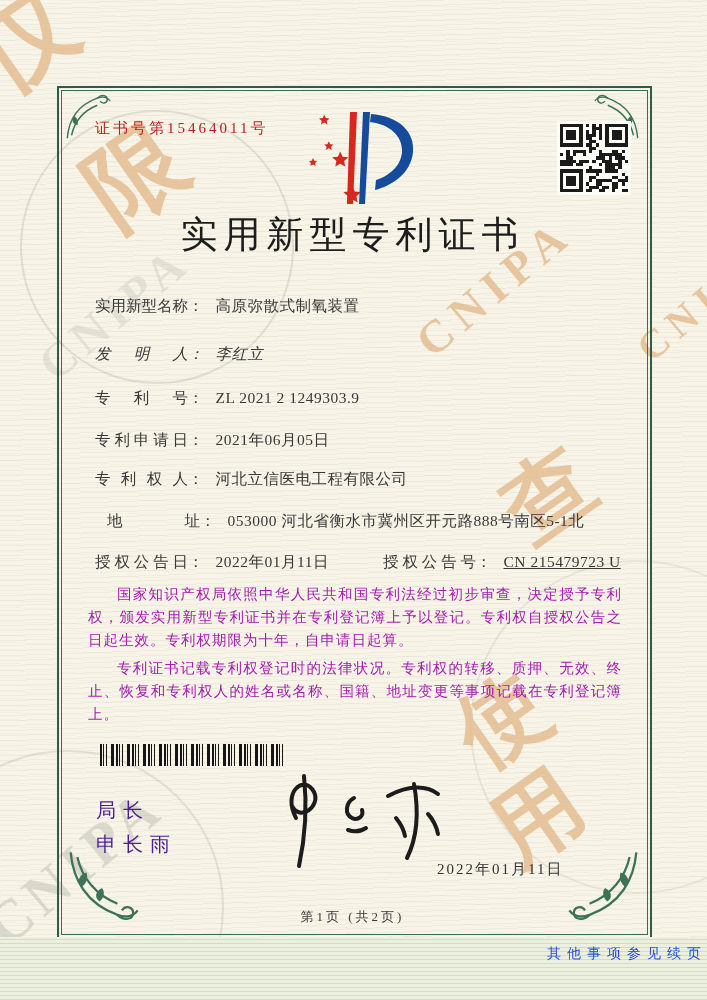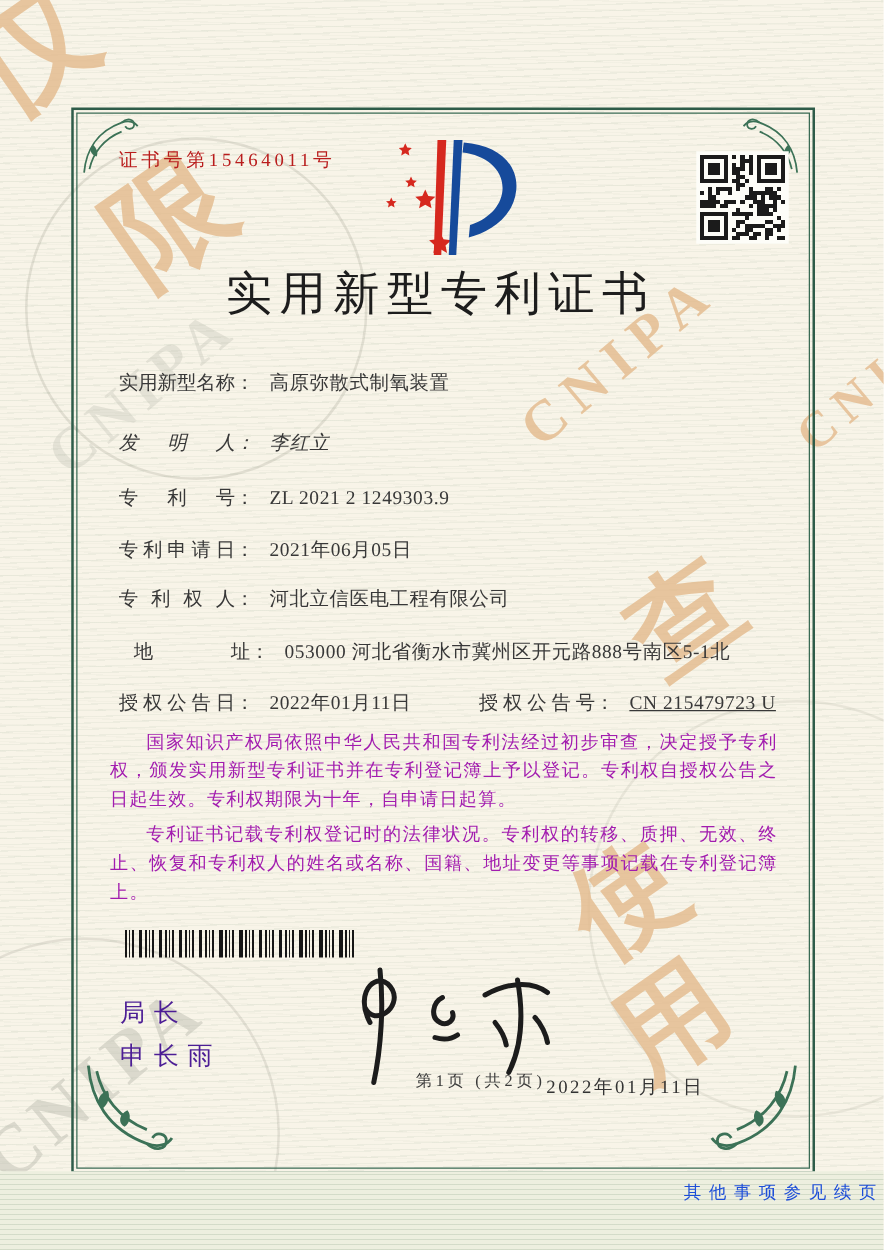--- a/index.html
+++ b/index.html
@@ -30,21 +30,21 @@
   .fpair2{position:absolute;left:288px;top:0;text-decoration:underline;}
   .bodytext{position:absolute;left:88px;width:534px;font-size:14.5px;line-height:1.6;
     text-align:justify;color:#a21caf;letter-spacing:1px;}
   .bodytext p{margin:0 0 4px 0;text-indent:2em;}
   .barcode{position:absolute;left:100px;top:744px;width:186px;height:22px;
     background:repeating-linear-gradient(90deg,#161616 0 2px,transparent 2px 3px,#161616 3px 4px,transparent 4px 6px,#161616 6px 7px,transparent 7px 11px,#161616 11px 14px,transparent 14px 16px);}
   .director{position:absolute;left:96px;font-size:20px;letter-spacing:7px;color:#4c1d95;}
   .sig{position:absolute;left:262px;top:770px;width:190px;height:102px;}
   .sig path{fill:none;stroke:#1c1c1c;stroke-width:4;stroke-linecap:round;stroke-linejoin:round;}
   .grant-date{position:absolute;left:437px;top:860px;font-size:15px;letter-spacing:2px;color:#333;}
-  .pageno{position:absolute;left:57px;top:856px;width:591px;text-align:center;font-size:13px;letter-spacing:3px;color:#3a3a3a;padding-left:32px;}
+  .pageno{position:absolute;left:57px;top:908px;width:591px;text-align:center;font-size:13px;letter-spacing:3px;color:#3a3a3a;}
   .footer-band{position:absolute;left:0;top:937px;width:707px;height:63px;z-index:3;
     background:repeating-linear-gradient(0deg, rgba(120,150,120,0.22) 0 1px, rgba(0,0,0,0) 1px 4px),#edefdf;}
   .footer-note{position:absolute;left:0;top:945px;width:707px;text-align:right;z-index:4;
     font-size:14px;letter-spacing:6px;color:#1d4ed8;}
   .orn path{fill:none;stroke:#3c7257;stroke-width:2;}
   .orn .leaf{fill:#3c7257;stroke:none;}
 </style>
 </head>
 <body>
 

